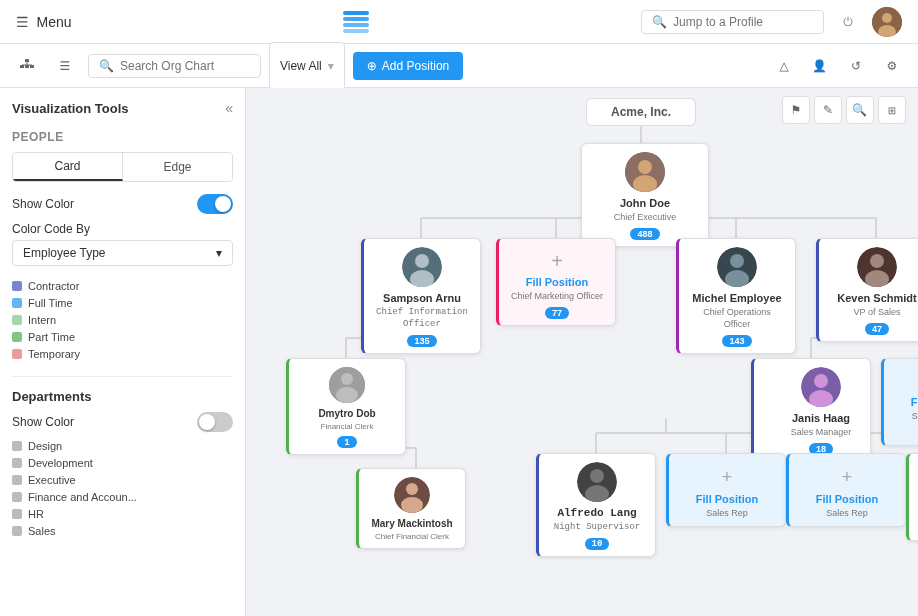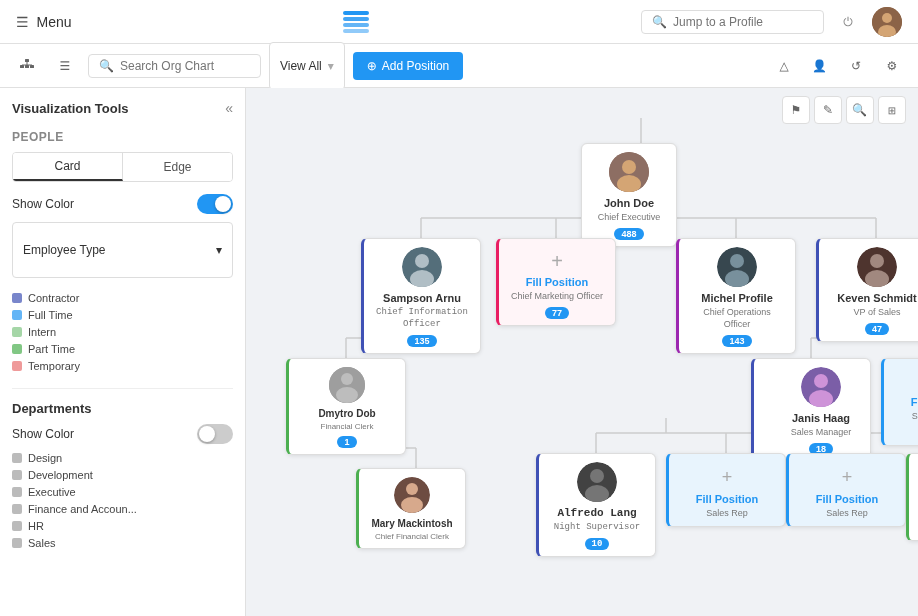--- a/index.html
+++ b/index.html
@@ -68,21 +68,21 @@
     .tab-group { display: flex; border: 1px solid #ddd; border-radius: 4px; overflow: hidden; margin-bottom: 12px; }
     .tab-btn { flex: 1; padding: 6px 0; text-align: center; font-size: 12px; cursor: pointer; background: white; border: none; color: #555; }
     .tab-btn.active { background: white; color: #333; font-weight: 500; border-bottom: 2px solid #333; }
     .tab-btn:first-child { border-right: 1px solid #ddd; }
     .toggle-row { display: flex; align-items: center; justify-content: space-between; margin-bottom: 8px; }
     .toggle-label { font-size: 12px; color: #333; }
     .toggle { width: 36px; height: 20px; background: #2196f3; border-radius: 10px; position: relative; cursor: pointer; }
     .toggle-knob { width: 16px; height: 16px; background: white; border-radius: 50%; position: absolute; right: 2px; top: 2px; box-shadow: 0 1px 3px rgba(0,0,0,0.3); }
     .toggle-off { background: #ccc; }
     .toggle-off .toggle-knob { right: auto; left: 2px; }
-    .select-field { display: flex; align-items: center; justify-content: space-between; border: 1px solid #ddd; border-radius: 4px; padding: 20px 10px; font-size: 12px; color: #333; cursor: pointer; margin-bottom: 14px; }
+    .select-field { display: flex; align-items: center; justify-content: space-between; border: 1px solid #ddd; border-radius: 4px; padding: 5px 10px; font-size: 12px; color: #333; cursor: pointer; margin-bottom: 14px; }
     .legend-item { display: flex; align-items: center; gap: 6px; margin-bottom: 5px; font-size: 11px; color: #444; }
     .legend-dot { width: 10px; height: 10px; border-radius: 2px; flex-shrink: 0; }
     .divider { height: 1px; background: #eee; margin: 12px 0; }
     .dept-section-title { font-size: 13px; font-weight: 600; color: #333; margin-bottom: 8px; }
     .dept-toggle-row { display: flex; align-items: center; justify-content: space-between; margin-bottom: 8px; }
 
     
     .org-canvas {
       flex: 1;
       background: #f0f2f5;
@@ -227,20 +227,21 @@
       <div class="tab-group">
         <button class="tab-btn active">Card</button>
         <button class="tab-btn">Edge</button>
       </div>
       <div class="toggle-row">
         <span class="toggle-label">Show Color</span>
         <div class="toggle">
             <div class="toggle-knob"></div>
           </div>
       </div>
+      <div class="toggle-label" style="font-size:12px;color:#333;margin-bottom:4px;">Color Code By</div>
       <div class="select-field">
         <span>Employee Type</span>
         <span>▾</span>
       </div>
 
       <div class="legend-item">
         <div class="legend-dot" style="background:#7986cb;"></div>
         <span>Contractor</span>
       </div>
       <div class="legend-item">
@@ -332,22 +333,25 @@
       <line x1="350" y1="345" x2="350" y2="365" stroke="#ccc" stroke-width="1.5"></line>
       <line x1="480" y1="345" x2="480" y2="365" stroke="#ccc" stroke-width="1.5"></line>
       <line x1="600" y1="345" x2="600" y2="365" stroke="#ccc" stroke-width="1.5"></line>
       <line x1="720" y1="345" x2="720" y2="365" stroke="#ccc" stroke-width="1.5"></line>
 
       <line x1="100" y1="340" x2="100" y2="360" stroke="#ccc" stroke-width="1.5"></line>
       <line x1="100" y1="360" x2="170" y2="360" stroke="#ccc" stroke-width="1.5"></line>
       <line x1="170" y1="360" x2="170" y2="380" stroke="#ccc" stroke-width="1.5"></line>
     </svg>
 
-
-    <div class="org-card" style="left:335px;top:55px;width:96px;">
+    <div class="root-node" style="left:340px;top:10px;">
+      <span>Acme, Inc.</span>
+    </div>
+
+    <div class="org-card" style="left:335px;top:55px;width:128px;">
       <div style="width:40px;height:40px;border-radius:50%;margin:0 auto 4px;overflow:hidden;background:#8d6e63;">
         <svg viewBox="0 0 40 40" width="40" height="40">
           <rect width="40" height="40" fill="#8d6e63" rx="20"></rect>
           <circle cx="20" cy="15" r="7" fill="#D4A574"></circle>
           <ellipse cx="20" cy="32" rx="12" ry="9" fill="#D4A574"></ellipse>
         </svg>
       </div>
       <div class="name">John Doe</div>
       <div class="title">Chief Executive</div>
       <div class="badge">488</div>
@@ -374,21 +378,21 @@
     </div>
 
     <div class="org-card left-border-purple" style="left:430px;top:150px;">
       <div style="width:40px;height:40px;border-radius:50%;margin:0 auto 4px;overflow:hidden;">
         <svg viewBox="0 0 40 40" width="40" height="40">
           <rect width="40" height="40" fill="#37474f" rx="20"></rect>
           <circle cx="20" cy="14" r="7" fill="#78909c"></circle>
           <ellipse cx="20" cy="32" rx="12" ry="9" fill="#78909c"></ellipse>
         </svg>
       </div>
-      <div class="name">Michel Profile</div>
+      <div class="name">Michel Employee</div>
       <div class="title" style="font-size:9px;">Chief Operations Officer</div>
       <div class="badge">143</div>
     </div>
 
     <div class="org-card left-border-blue" style="left:570px;top:150px;">
       <div style="width:40px;height:40px;border-radius:50%;margin:0 auto 4px;overflow:hidden;">
         <svg viewBox="0 0 40 40" width="40" height="40">
           <rect width="40" height="40" fill="#4e342e" rx="20"></rect>
           <circle cx="20" cy="14" r="7" fill="#a1887f"></circle>
           <ellipse cx="20" cy="32" rx="12" ry="9" fill="#a1887f"></ellipse>

